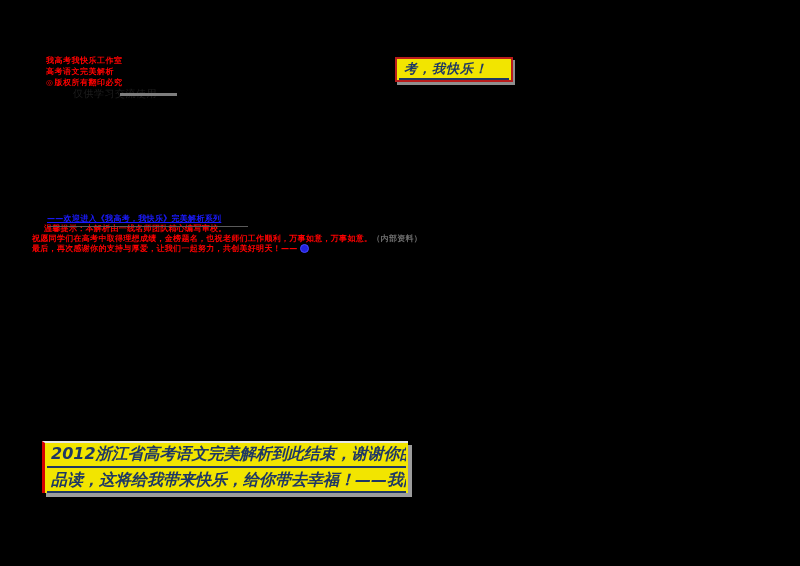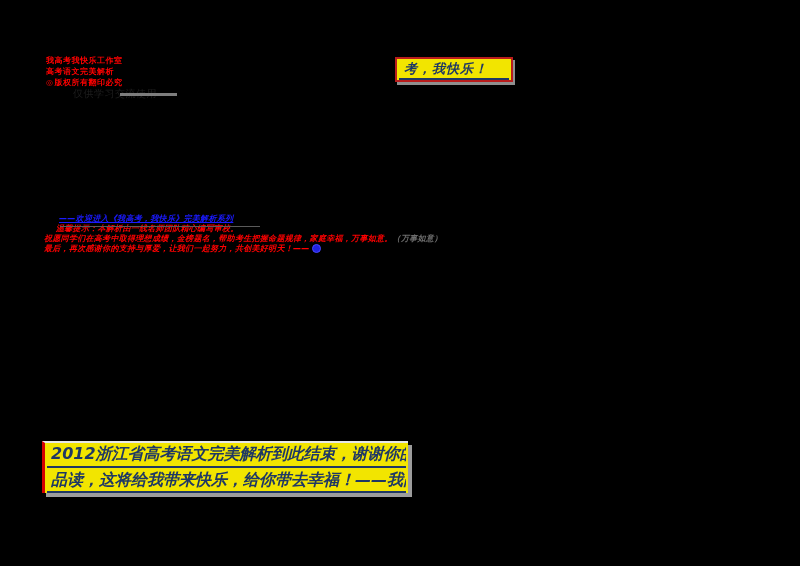--- a/index.html
+++ b/index.html
@@ -28,21 +28,21 @@
     background:#f2e500;border:2px solid #b91c1c;
     box-shadow:2px 3px 0 0 #8f8f8f;
     display:flex;align-items:flex-end;
   }
   .slogan-inner{
     width:100%;margin:0 2px;border-bottom:2px solid #1f3864;
     font-size:13px;line-height:18px;font-weight:bold;font-style:italic;
     color:#1f3864;white-space:nowrap;padding-left:5px;letter-spacing:1px;
   }
   
-  .mid{position:absolute;left:44px;top:214px;width:380px;font-style:italic;}
+  .mid{position:absolute;left:32px;top:214px;width:380px;}
   .mid-line{
     font-size:8px;line-height:10px;font-weight:bold;color:#ff0000;
     white-space:nowrap;letter-spacing:0.3px;
   }
   .mid-line.blue{color:#1a1aff;margin-left:15px;text-decoration:underline;cursor:pointer;}
   .mid-line.indent{margin-left:12px;}
   .gray-tail{color:#6e6e6e;}
   .anchor-dot{
     display:inline-block;width:7px;height:7px;border-radius:50%;
     background:#2222df;border:1px solid #4848ff;vertical-align:middle;margin-left:2px;
@@ -81,20 +81,20 @@
 <div class="slogan">
   <div class="slogan-inner">考，我快乐！</div>
 </div>
 
 <div class="mid">
   <div style="position:relative;">
     <div class="mid-line blue">——欢迎进入《我高考，我快乐》完美解析系列</div>
     <div class="mid-gray-underline"></div>
   </div>
   <div class="mid-line indent">温馨提示：本解析由一线名师团队精心编写审校。</div>
-  <div class="mid-line"><span>祝愿同学们在高考中取得理想成绩，金榜题名，帮助考生把握命题规律，家庭幸福，万事如意。</span><span class="gray-tail">（万事如意）</span></div>
+  <div class="mid-line"><span>祝愿同学们在高考中取得理想成绩，金榜题名，也祝老师们工作顺利，万事如意，万事如意。</span><span class="gray-tail">（内部资料）</span></div>
   <div class="mid-line"><span>最后，再次感谢你的支持与厚爱，让我们一起努力，共创美好明天！——</span><span class="anchor-dot"></span></div>
 </div>
 
 <div class="banner">
   <div class="banner-line">2012浙江省高考语文完美解析到此结束，谢谢你的</div>
   <div class="banner-line second">品读，这将给我带来快乐，给你带去幸福！——我高</div>
 </div>
 
 </body></html>

